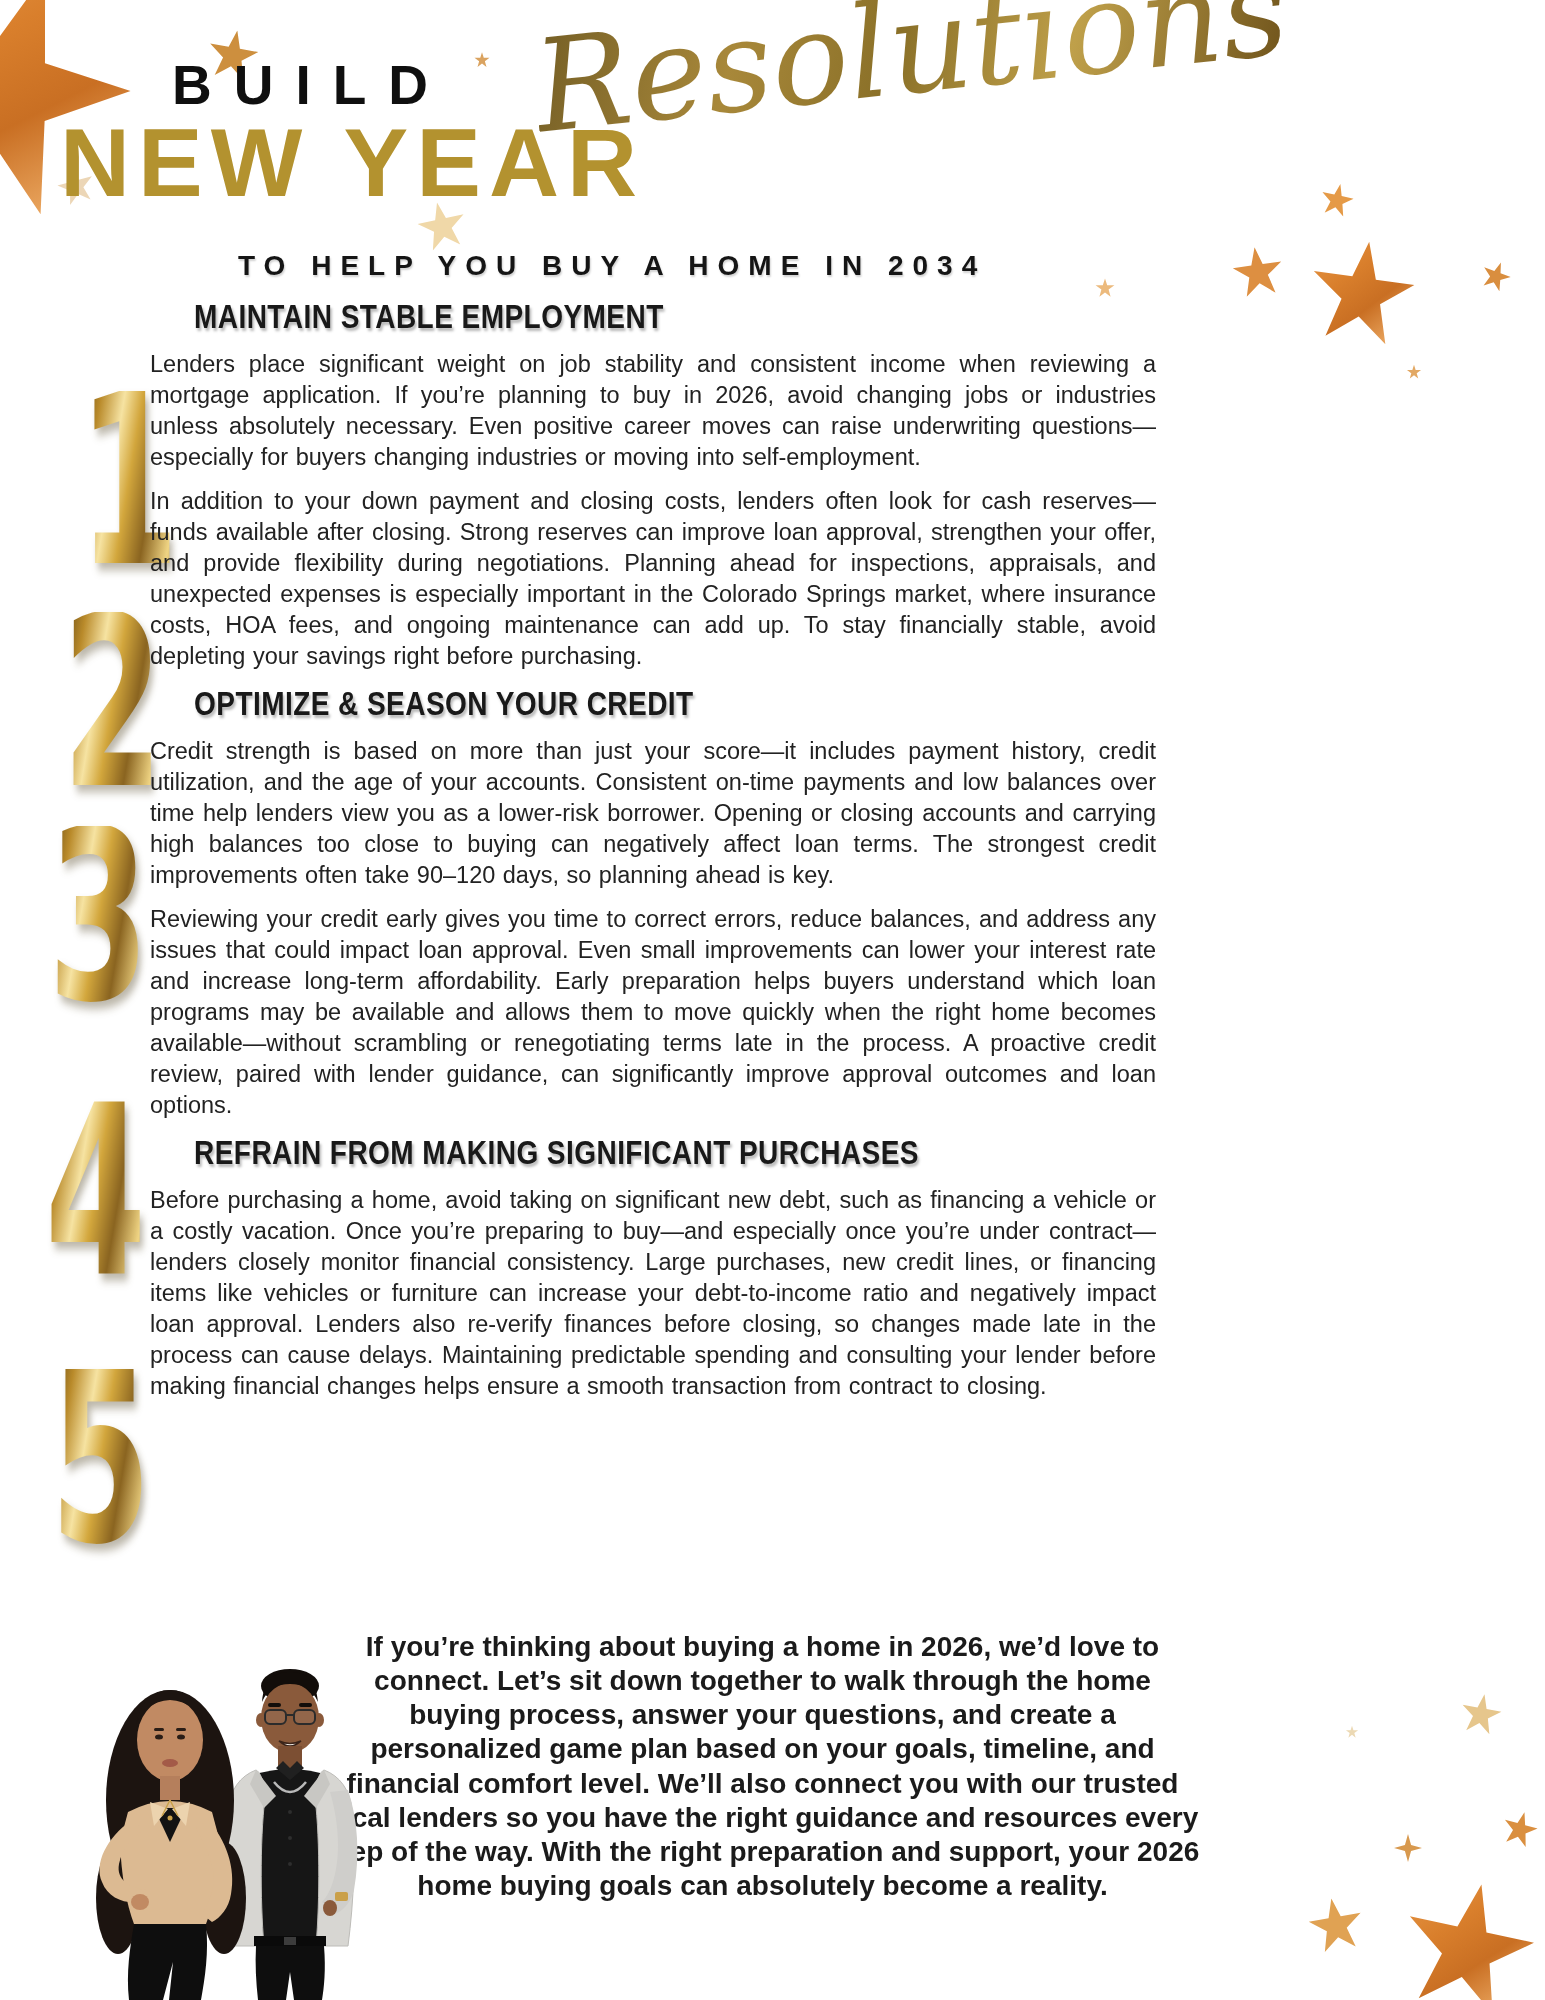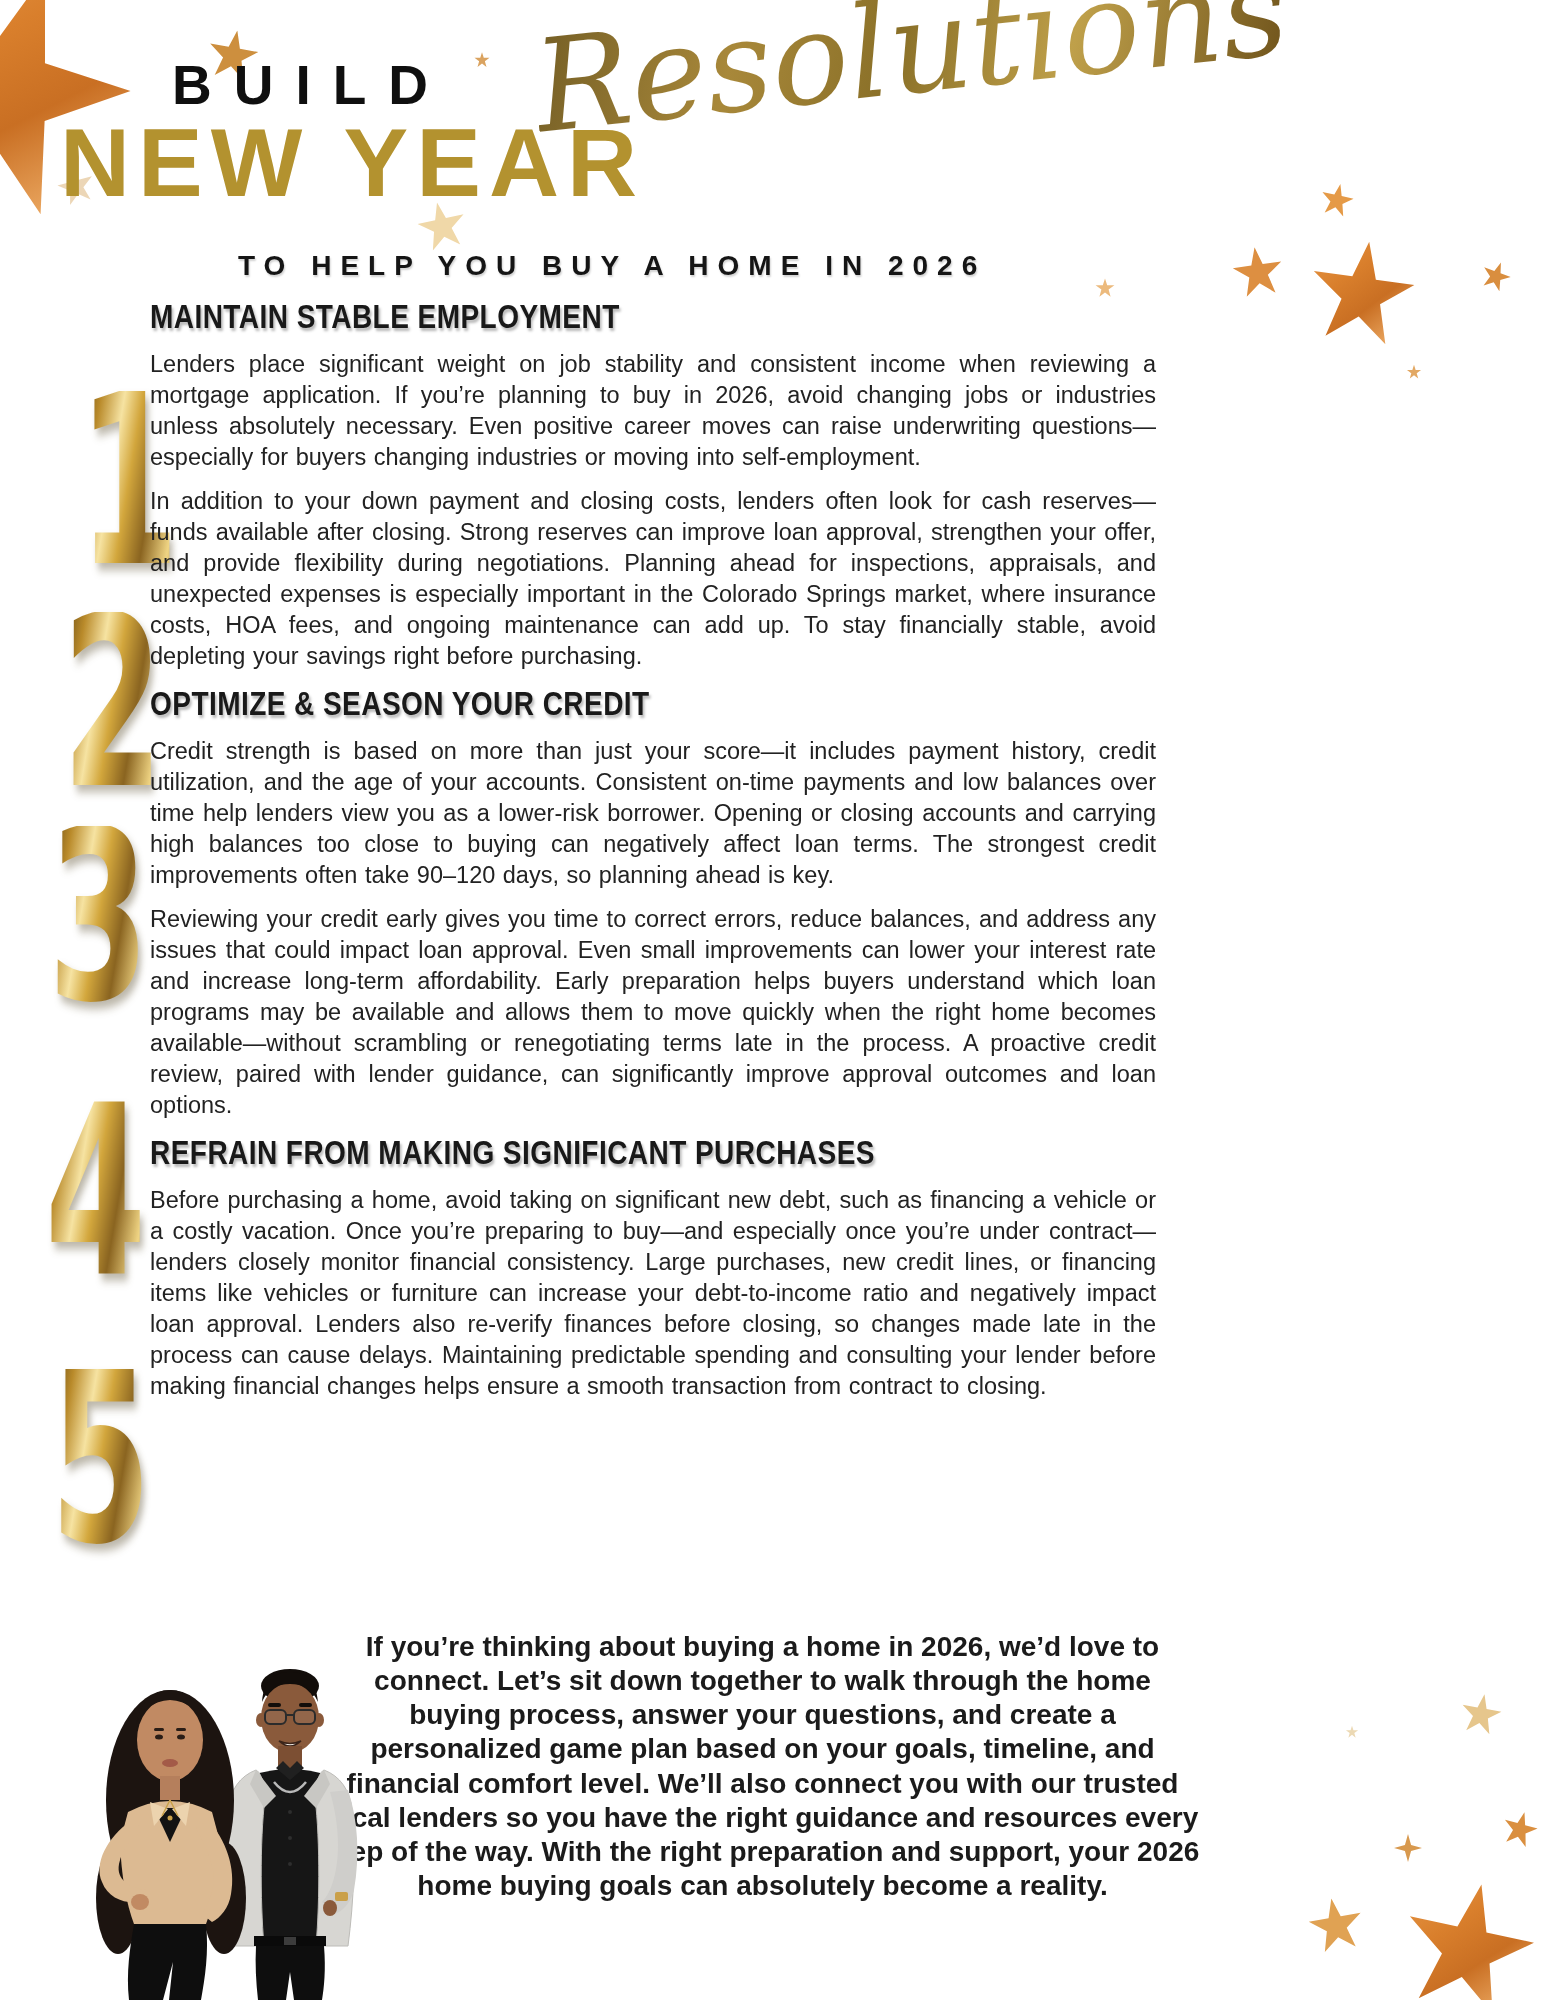--- a/index.html
+++ b/index.html
@@ -28,21 +28,21 @@
     background:linear-gradient(110deg,#6f5a23 0%,#a8883a 28%,#8a7028 48%,#bfa04a 70%,#75591f 95%);
     -webkit-background-clip:text;background-clip:text;color:transparent;
   }
   .subtitle{
     position:absolute;left:238px;top:250px;font-size:28px;font-weight:bold;
     letter-spacing:9px;color:#151515;white-space:nowrap;
     text-shadow:1px 2px 2px rgba(0,0,0,0.18);
   }
   
   .sections{position:absolute;left:150px;top:290px;width:1006px;}
-  .sec-h{font-weight:bold;font-size:33px;color:#191919;line-height:1.15;margin-top:8px;}
+  .sec-h{font-weight:bold;font-size:33px;color:#191919;line-height:1.15;margin-top:8px;margin-left:44px;}
   .sec-h > span{
     display:inline-block;transform:scaleX(0.85);transform-origin:left center;
     white-space:nowrap;letter-spacing:0.5px;
     text-shadow:2px 3px 3px rgba(0,0,0,0.28);
   }
   .sec-b{
     font-size:23.5px;line-height:1.32;text-align:justify;color:#222222;
     margin:13px 0 13px 0;word-spacing:1px;
   }
   .balloon{
@@ -79,21 +79,21 @@
   <div class="star5" style="left:1481px;top:1714px;width:42px;height:42px;background:#e6c68c;--r:10deg;"></div>
   <div class="star5" style="left:1352px;top:1732px;width:13px;height:13px;background:#ecd9b4;"></div>
   <div class="star4" style="left:1408px;top:1848px;width:28px;height:28px;background:#d8994e;"></div>
   <div class="star5" style="left:1520px;top:1829px;width:36px;height:36px;background:#da8f3f;--r:15deg;"></div>
   <div class="star5" style="left:1336px;top:1925px;width:56px;height:56px;background:#e0a253;--r:-10deg;"></div>
   <div class="star5 glitter" style="left:1468px;top:1948px;width:135px;height:135px;--r:12deg;"></div>
 
   <div class="title-five">BUILD</div>
   <div class="title-newyear">NEW YEAR</div>
   <div class="title-script">Resolutions</div>
-  <div class="subtitle">TO HELP YOU BUY A HOME IN 2026</div>
+  <div class="subtitle">TO HELP YOU BUY A HOME IN 2034</div>
 
   <div class="balloon" style="left:78px;top:390px;">1</div>
   <div class="balloon" style="left:62px;top:612px;">2</div>
   <div class="balloon" style="left:48px;top:826px;">3</div>
   <div class="balloon" style="left:45px;top:1100px;">4</div>
   <div class="balloon" style="left:50px;top:1368px;">5</div>
 
   <div class="sections">
     <div>
       <div class="sec-h"><span>MAINTAIN STABLE EMPLOYMENT</span></div>

